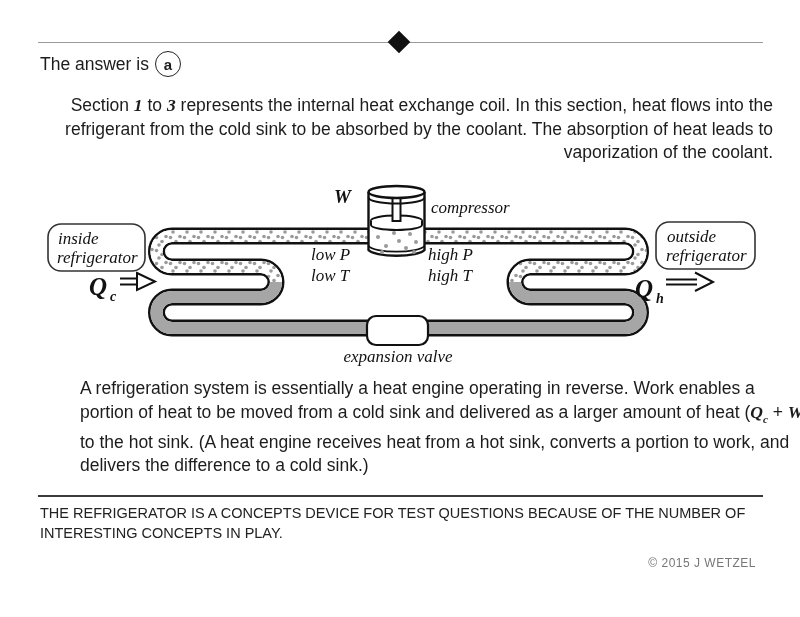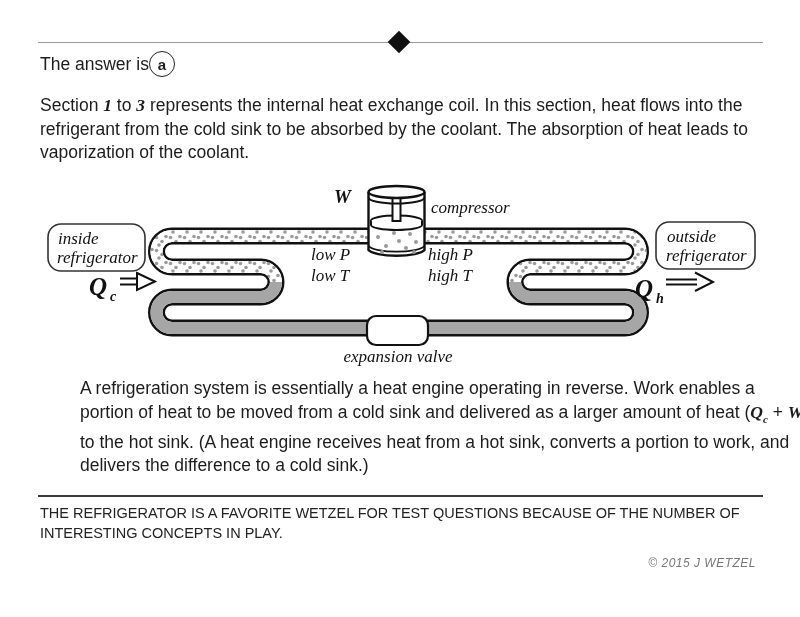--- a/index.html
+++ b/index.html
@@ -1,30 +1,30 @@
 <!DOCTYPE html>
 <html><head>
 <meta charset="utf-8">
 <style>
   html,body{margin:0;padding:0;background:#fff;}
   .page{position:relative;width:800px;height:617px;background:#ffffff;
         font-family:"Liberation Sans",sans-serif;color:#1c1c1c;overflow:hidden;}
   .topline{position:absolute;left:38px;top:42px;width:725px;height:1px;background:#999;}
   .diamond{position:absolute;left:391px;top:34px;width:16px;height:16px;background:#111;transform:rotate(45deg);}
-  .answer{position:absolute;left:40px;top:51px;font-size:17.5px;display:flex;align-items:center;}
+  .answer{position:absolute;left:40px;top:51px;font-size:17.5px;display:flex;align-items:center;gap:6px;}
   .answer-circle{width:24px;height:24px;border:1.5px solid #222;border-radius:50%;
         display:inline-flex;align-items:center;justify-content:center;font-weight:bold;font-size:15px;}
   .para{position:absolute;left:40px;width:733px;font-size:17.5px;line-height:23.5px;}
-  #p1{top:94px;}
+  #p1{top:94px;text-align:right;}
   #p2{top:377px;margin-left:40px;}
   .math{font-family:"Liberation Serif",serif;font-style:italic;font-weight:bold;}
   .math sub{font-size:11px;}
   .rule2{position:absolute;left:38px;top:495px;width:725px;height:2px;background:#3a3a3a;}
   .footnote{position:absolute;left:40px;top:503px;width:745px;font-size:14.5px;line-height:20px;color:#222;}
-  .copyright{position:absolute;right:44px;top:556px;font-size:12px;font-style:italic;color:#777;letter-spacing:.5px;}
+  .copyright{position:absolute;right:44px;top:556px;font-size:12px;color:#777;letter-spacing:.5px;}
   svg.diagram{position:absolute;left:0;top:175px;}
   .lbl{font-family:"Liberation Serif",serif;font-style:italic;font-size:17px;fill:#111;}
   .lblb{font-family:"Liberation Serif",serif;font-style:italic;font-weight:bold;fill:#111;}
 </style>
 </head>
 <body>
 
 <div class="page">
 
   <div class="topline"></div>
@@ -124,16 +124,16 @@
         <polyline points="695,272.5 713,282 695,291" fill="none" stroke="#111" stroke-width="2"></polyline>
       </g>
     </g>
   </svg>
 
   <div class="para" id="p2">
     <span>A refrigeration system is essentially a heat engine operating in reverse.  Work enables a portion of heat to be moved from a cold sink and delivered as a larger amount of heat (</span><span class="math"><span>Q</span><sub>c</sub></span><span> + </span><span class="math">W</span><span>) to the hot sink.  (A heat engine receives heat from a hot sink, converts a portion to work, and delivers the difference to a cold sink.)</span>
   </div>
 
   <div class="rule2"></div>
-  <div class="footnote">THE REFRIGERATOR IS A FAVORITE WETZEL FOR TEST QUESTIONS BECAUSE OF THE NUMBER OF INTERESTING CONCEPTS IN PLAY.</div>
+  <div class="footnote">THE REFRIGERATOR IS A CONCEPTS DEVICE FOR TEST QUESTIONS BECAUSE OF THE NUMBER OF INTERESTING CONCEPTS IN PLAY.</div>
   <div class="copyright">© 2015 J WETZEL</div>
 
 </div>
 
 </body></html>

